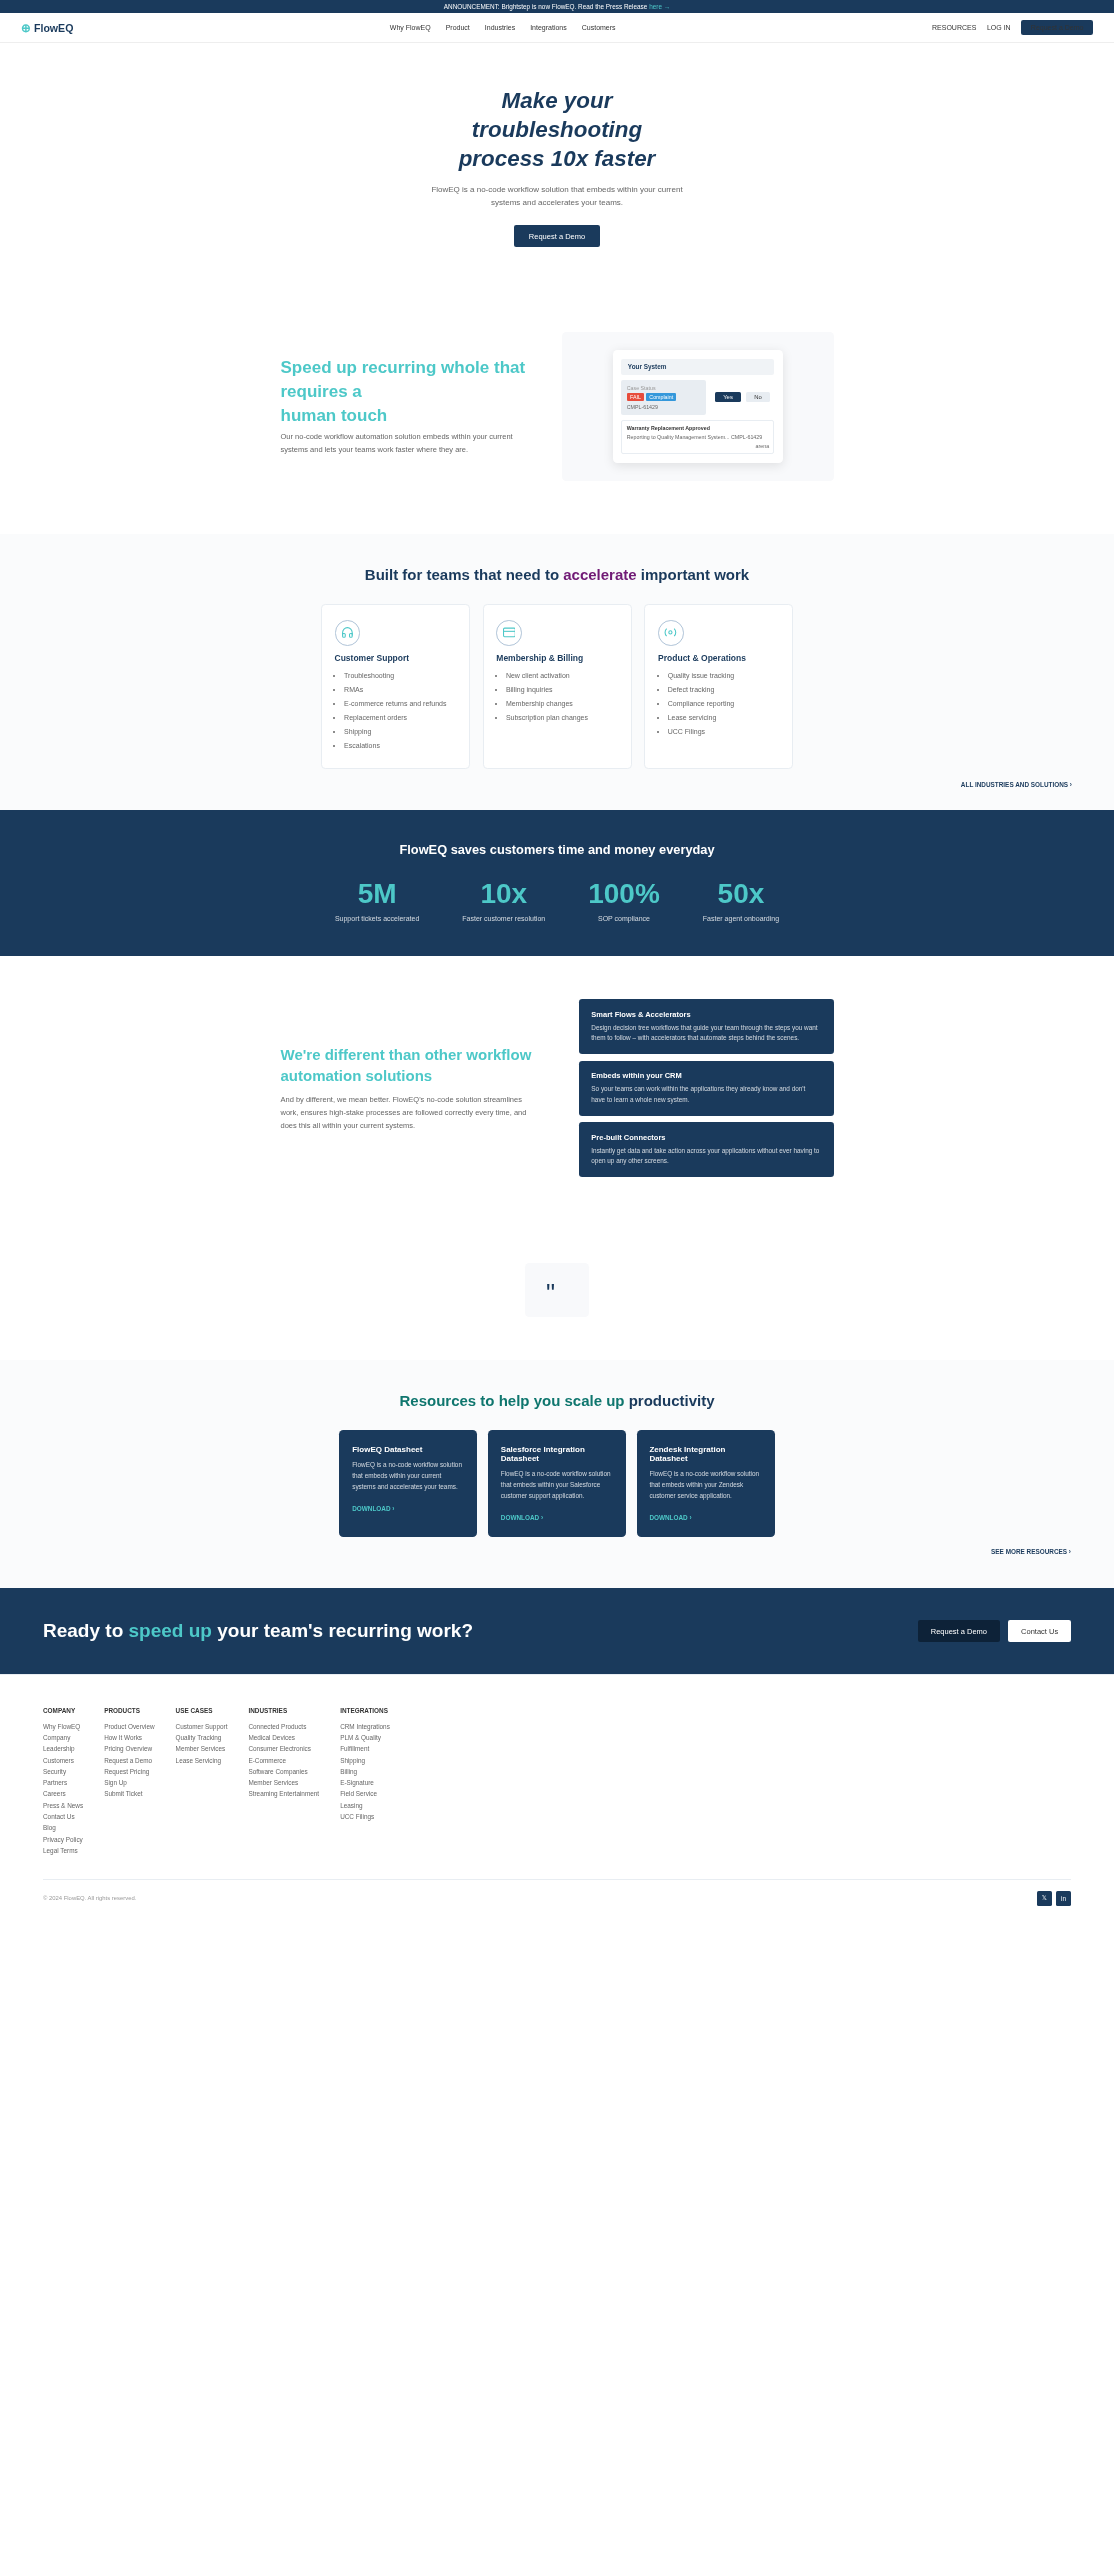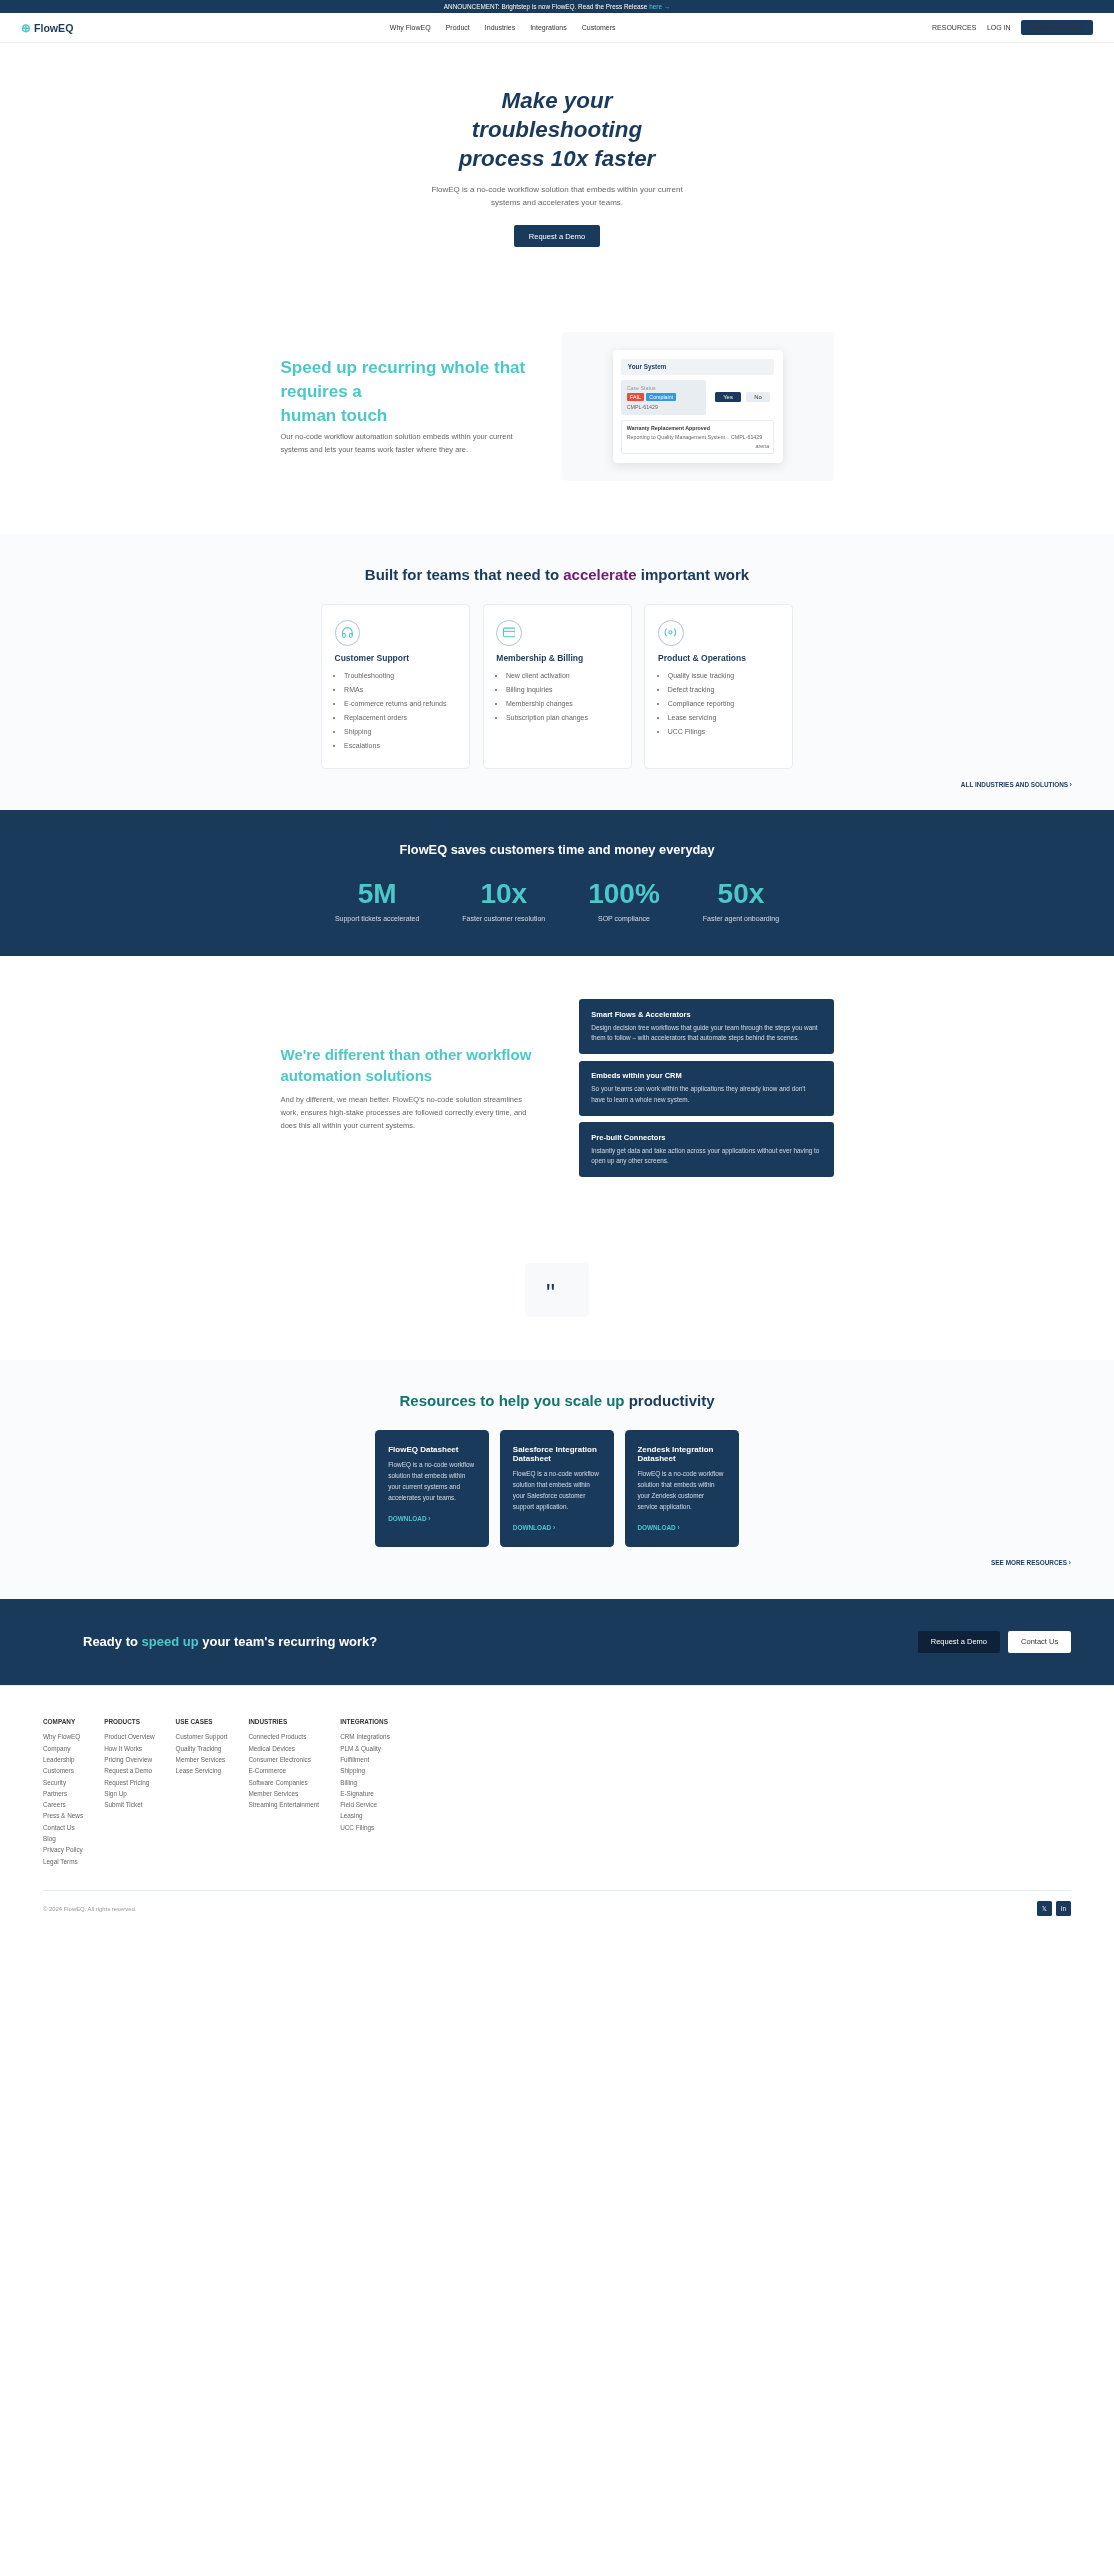--- a/index.html
+++ b/index.html
@@ -149,36 +149,36 @@
 
     
     .resources-section {
       padding: 32px 43px;
       background: #fafbfc;
       text-align: center;
     }
     .resources-section h2 { font-size: 15px; font-weight: 400; }
     .resources-section h2 span { color: #0f766e; font-weight: 700; }
     .resources-grid { display: flex; gap: 10.6px; justify-content: center; margin-top: 21px; flex-wrap: wrap; }
-    .resource-card { background: #1a3a5c; color: #fff; border-radius: 4.3px; padding: 15px 12.8px; width: 114px; text-align: left; }
+    .resource-card { background: #1a3a5c; color: #fff; border-radius: 4.3px; padding: 15px 12.8px; width: 138px; text-align: left; }
     .resource-card h4 { font-size: 8px; font-weight: 600; margin-bottom: 6.4px; }
     .resource-card p { font-size: 6.4px; color: rgba(255,255,255,0.8); line-height: 1.7; margin-bottom: 10.6px; }
     .resource-card a { color: #4dc8c8; font-size: 6.4px; font-weight: 600; text-decoration: none; }
     .see-more { text-align: right; margin-top: 10.6px; }
     .see-more a { color: #1a3a5c; font-size: 6.4px; font-weight: 600; text-decoration: none; }
 
     
     .cta-section {
       background: #1a3a5c;
       padding: 32px 43px;
       display: flex;
       align-items: center;
       justify-content: space-between;
     }
-    .cta-section h2 { font-size: 13px; color: #fff; font-weight: 400; margin-left: 40px; }
+    .cta-section h2 { font-size: 19px; color: #fff; font-weight: 400; }
     .cta-section h2 span { font-weight: 700; }
     .cta-buttons { display: flex; gap: 8.5px; }
     .btn-dark { background: #0d2238; color: #fff; padding: 6.4px 12.8px; border-radius: 2.1px; text-decoration: none; font-size: 7.5px; }
     .btn-white { background: #fff; color: #333; padding: 6.4px 12.8px; border-radius: 2.1px; text-decoration: none; font-size: 7.5px; }
 
     
     footer {
       background: #fff;
       padding: 32px 43px 21px;
       border-top: 0.5px solid #e8edf2;

